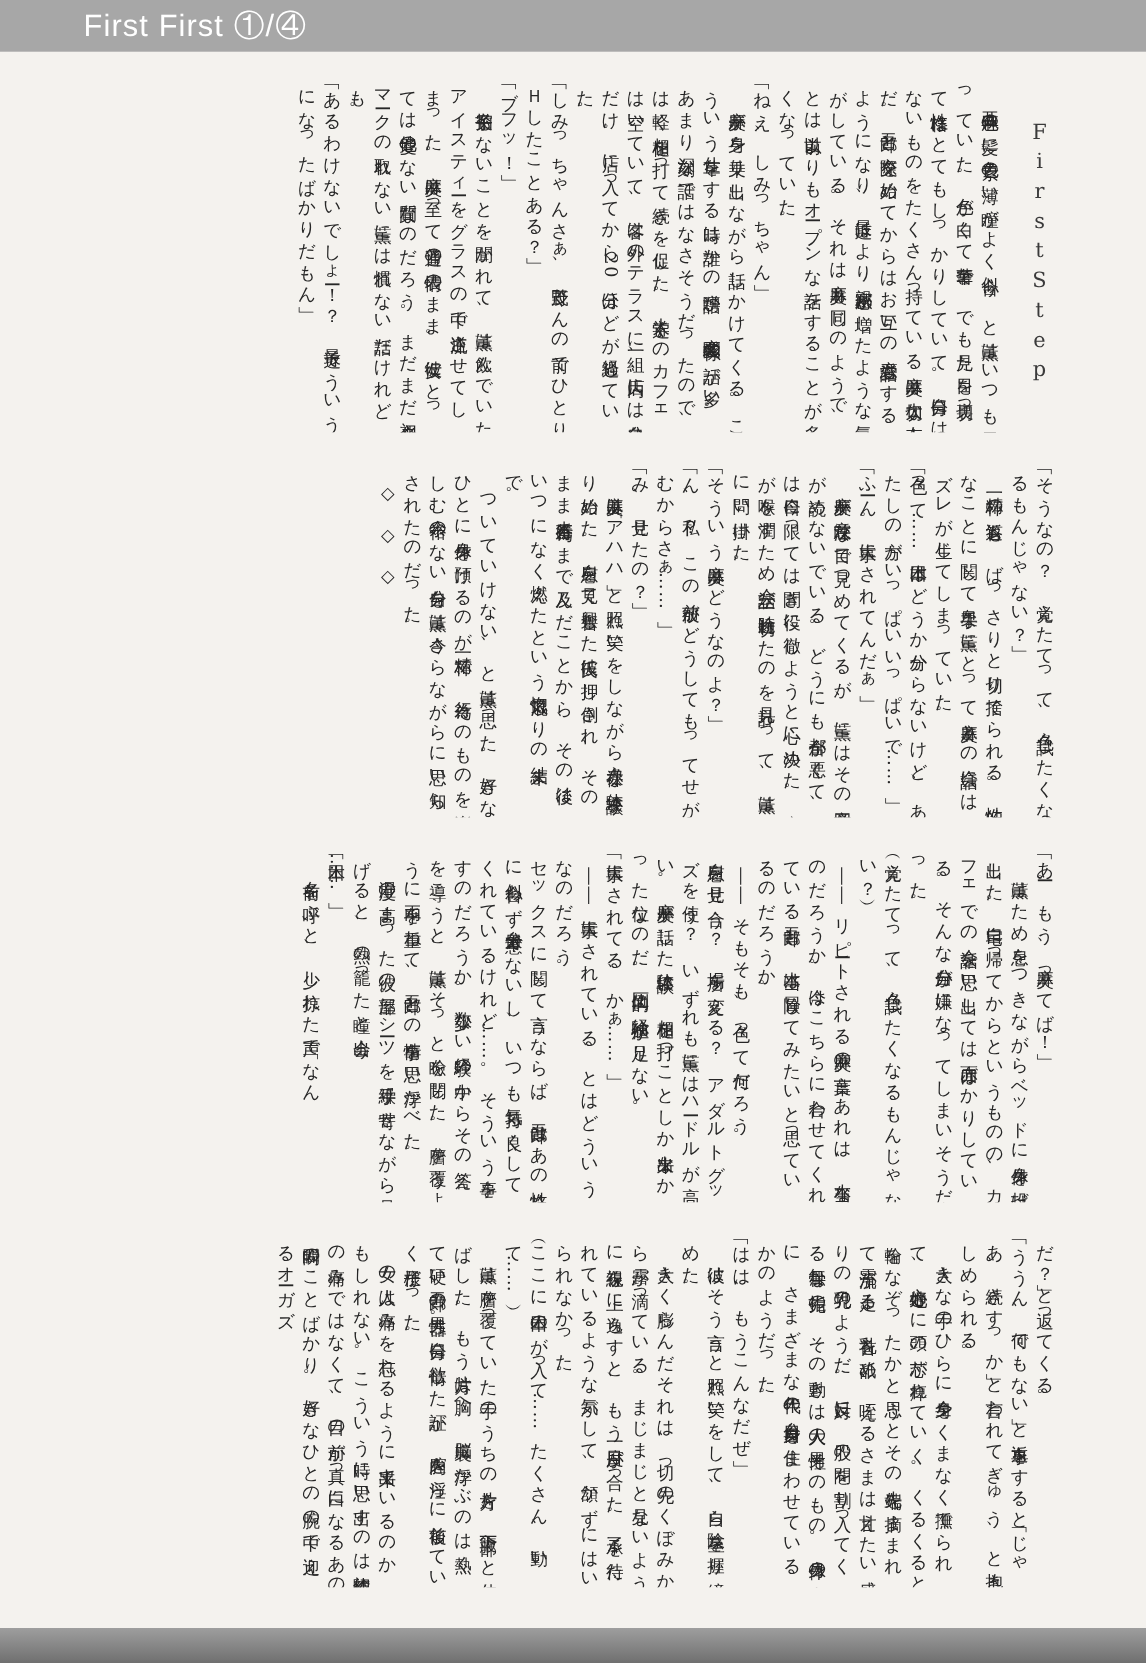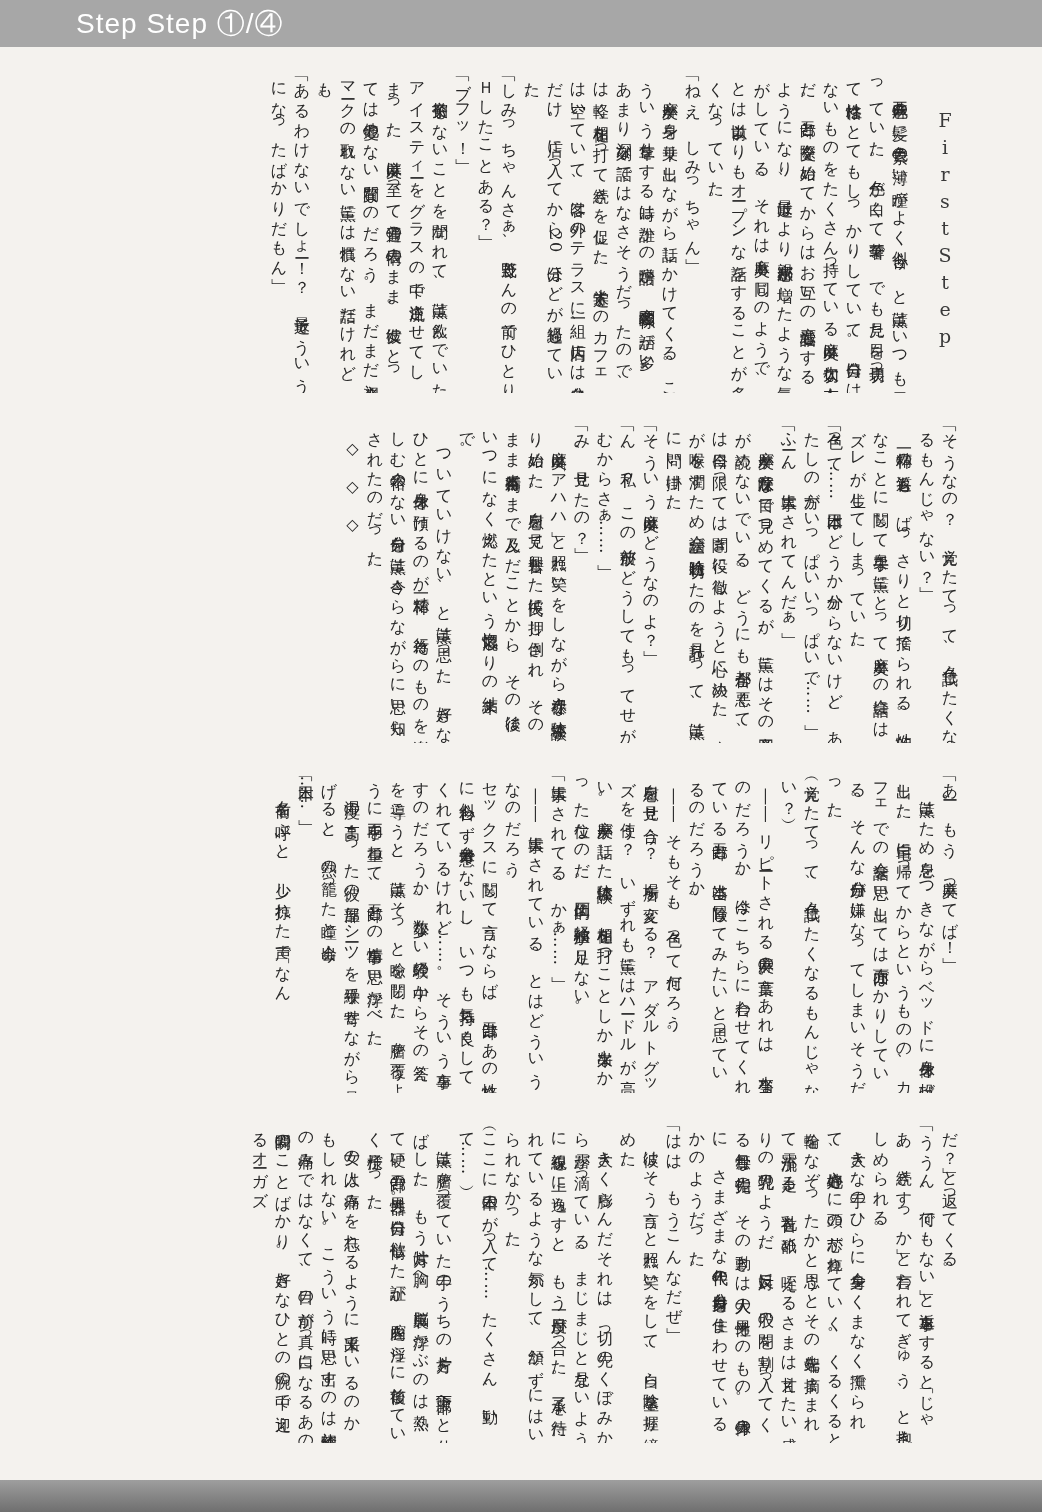--- a/index.html
+++ b/index.html
@@ -65,21 +65,21 @@
     height: 32px;
     background: linear-gradient(#9e9e9e, #6f6f6f);
   }
 </style>
 </head>
 <body>
 
 <div class="page">
 
   <div class="header">
-    <span class="header-title">Step Step ①/④</span>
+    <span class="header-title">First First ①/④</span>
   </div>
 
   <div class="main">
 
     <div class="band-wrap">
       <div class="band first">　亜麻色の髪に色素の薄い瞳がよく似合う、と薫はいつも思っていた。色が白くて華奢で、でも見た目を裏切って性格はとてもしっかりしていて。自分にはないものをたくさん持っている麻美は大切な友人だ。吾郎と交際を始めてからはお互いの恋愛話もするようになり、最近はより親密感が増したような気がしている。それは麻美も同じのようで、彼女とは以前よりもオープンな話をすることが多くなっていた。
 「ねえ、しみっちゃん」
 　麻美が身を乗り出しながら話しかけてくる。こういう仕草をする時は誰かの噂話か、恋愛関係の話が多い。あまり深刻な話ではなさそうだったので、薫は軽く相槌を打って続きを促した。大学近くのカフェは空いていて、客は外のテラスに一組、店内には自分達だけ。店に入ってから20分ほどが経過していた。
 「しみっちゃんさぁ、茂野くんの前でひとりＨしたことある？」
 「ブフッ！」

